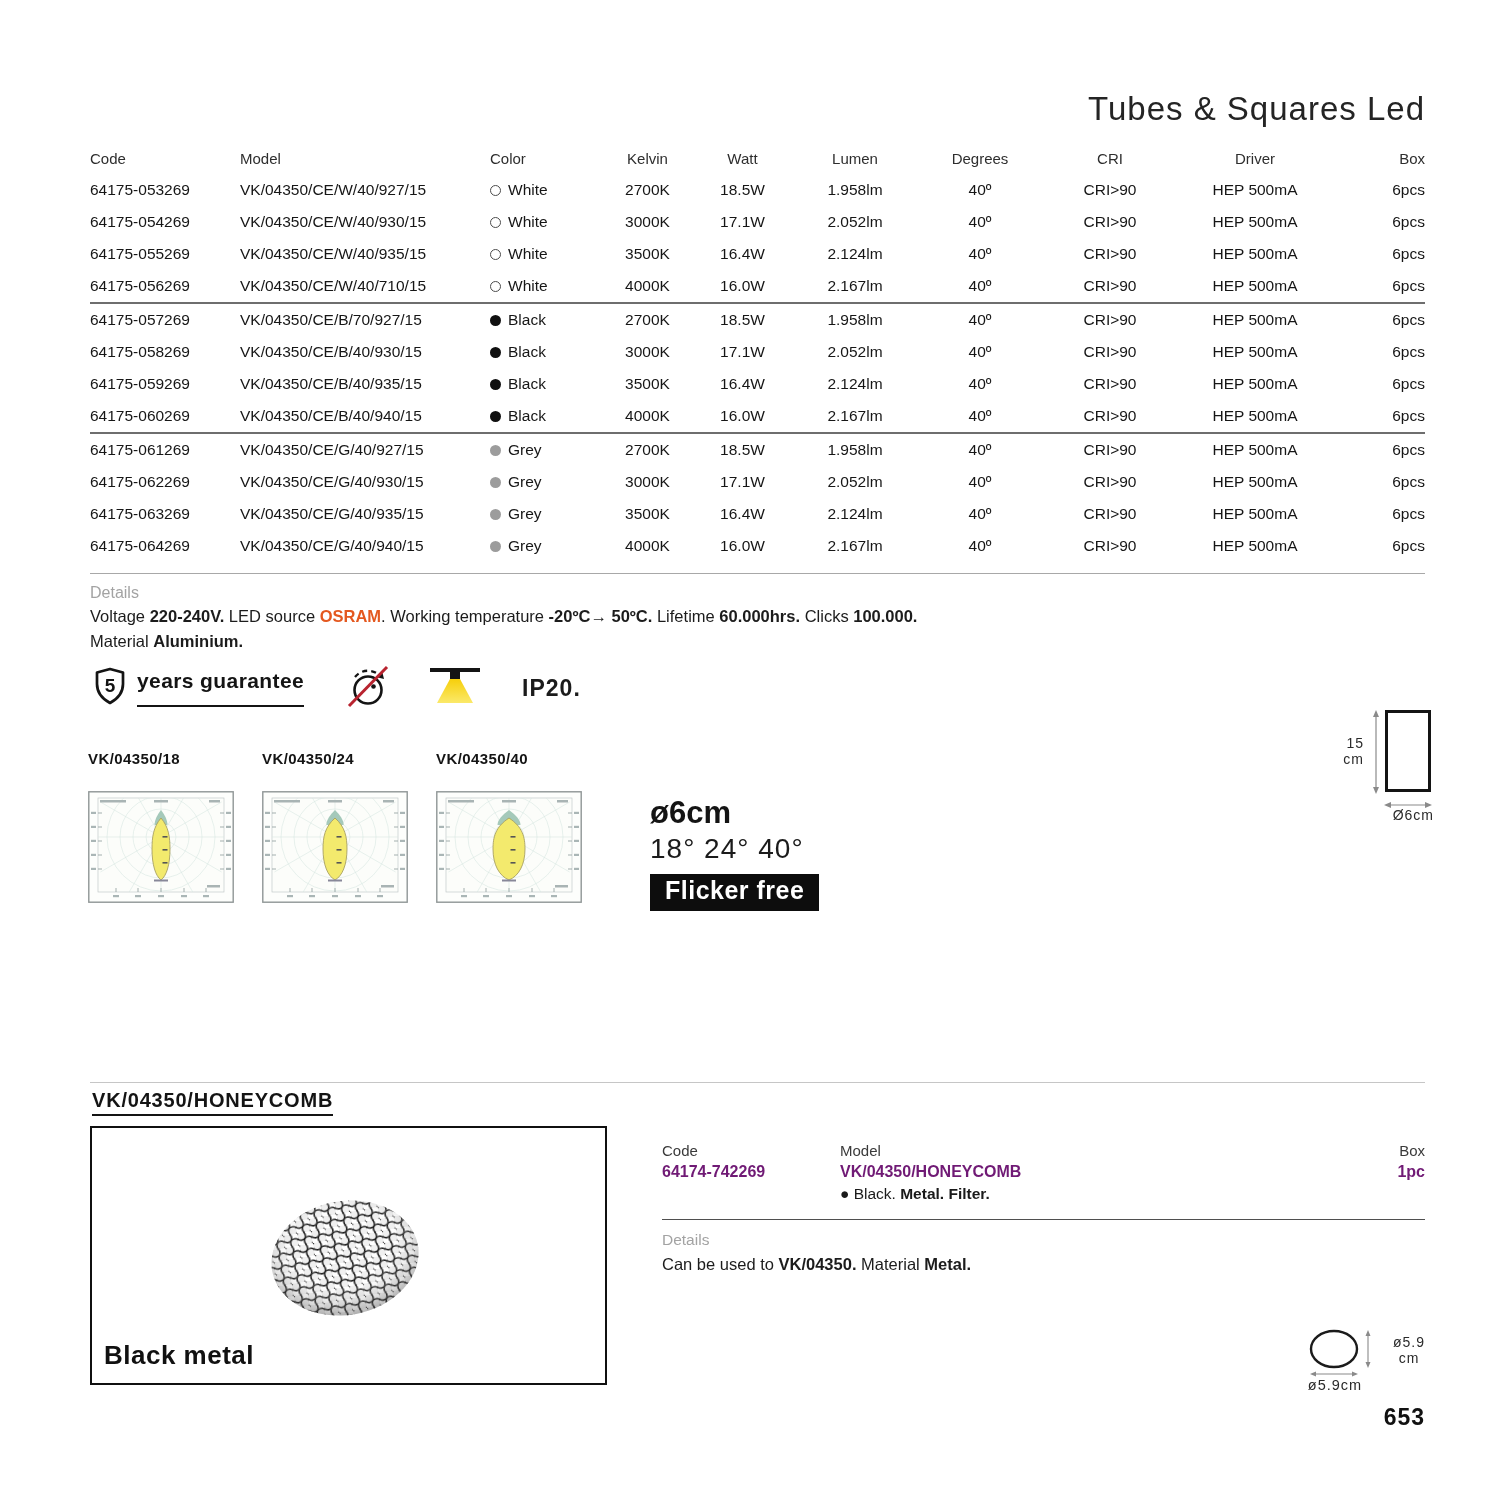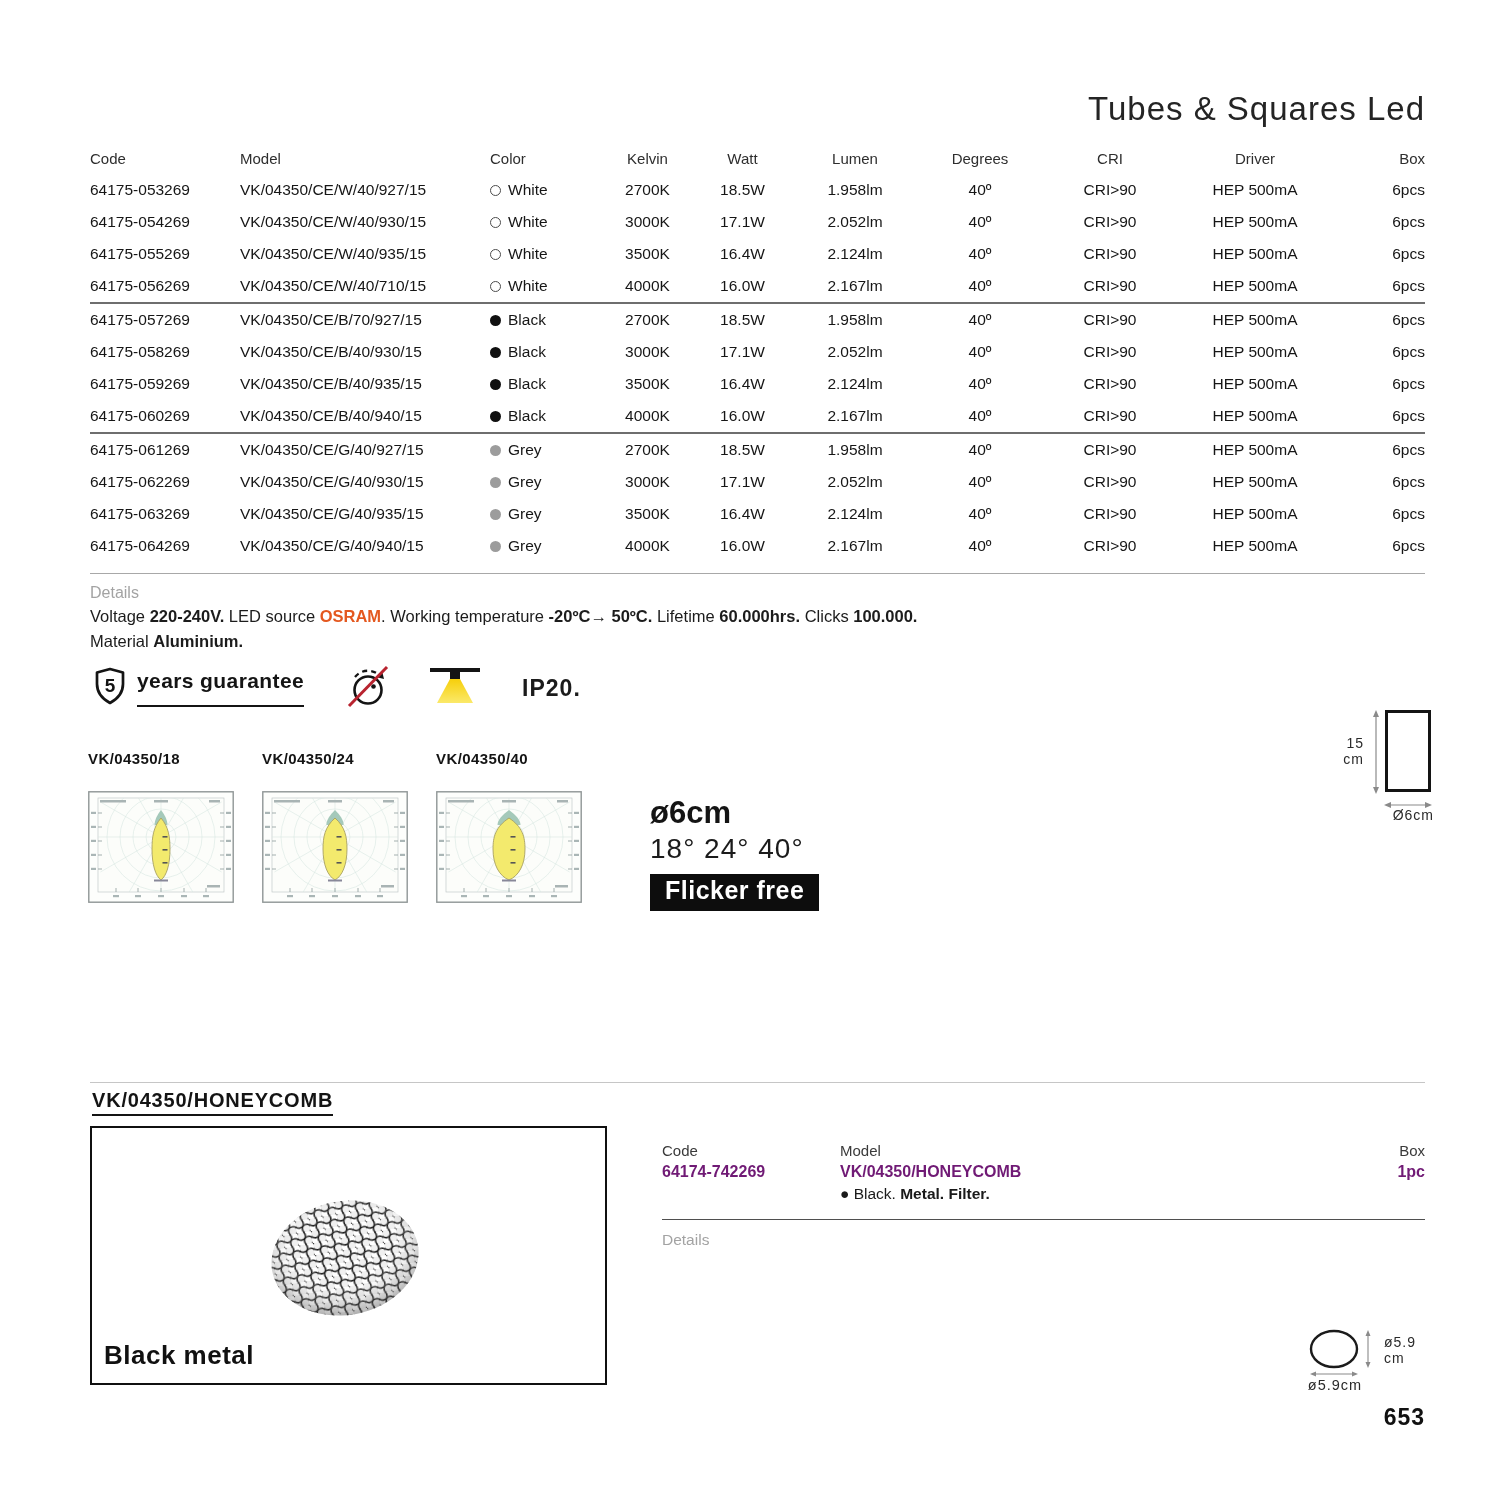--- a/index.html
+++ b/index.html
@@ -66,21 +66,21 @@
   .hc-label { font-size:15px; color:#3a3a3a; font-weight:400; }
   .hc-value { font-size:16px; font-weight:700; color:#701a75; margin-top:4px; }
   .hc-variant { font-size:15.5px; margin-top:4px; color:#1a1a1a; }
   .hc-divider { border-top:1.5px solid #4f4f4f; margin-top:16px; }
   .hc-details-label { margin-top:11px; font-size:15.5px; }
   .hc-details-line { font-size:16.5px; margin-top:4px; }
 
   
   .dim-bottom { position:absolute; left:1300px; top:1320px; width:140px; height:85px; }
   .dim-bottom .fig { position:absolute; left:0; top:0; }
-  .dim-bottom .side-label { position:absolute; left:84px; top:14px; width:50px; text-align:left; }
+  .dim-bottom .side-label { position:absolute; left:84px; top:14px; width:50px; text-align:center; }
   .dim-bottom .bottom-label { position:absolute; left:0; top:57px; width:70px; text-align:center; font-size:14.5px; }
 
   .page-number { position:absolute; right:75px; top:1404px; font-size:23px; font-weight:700; letter-spacing:1px; color:#111; }
 </style>
 </head>
 <body>
 
 <div class="page">
 
   <div class="page-title">Tubes &amp; Squares Led</div>
@@ -570,20 +570,21 @@
         <div class="hc-value">VK/04350/HONEYCOMB</div>
         <div class="hc-variant"><span>● Black. </span><span style="font-weight: 700;">Metal. Filter.</span></div>
       </div>
       <div class="hc-col-box">
         <div class="hc-label">Box</div>
         <div class="hc-value">1pc</div>
       </div>
     </div>
     <div class="hc-divider"></div>
     <div class="muted-label hc-details-label">Details</div>
+    <div class="rich-line hc-details-line"><span>Can be used to </span><span style="font-weight: 700;">VK/04350.</span><span> Material </span><span style="font-weight: 700;">Metal.</span></div>
   </div>
 
   <div class="dim-bottom">
     <span class="fig">
       <svg width="80" height="64" viewBox="0 0 80 64">
         <ellipse cx="34" cy="29" rx="23" ry="18" fill="none" stroke="#1b1b1b" stroke-width="2.4"></ellipse>
         <line x1="68" y1="14" x2="68" y2="44" stroke="#8a8a8a" stroke-width="1.1"></line>
         <polygon points="68,10 65.5,16 70.5,16" fill="#8a8a8a"></polygon>
         <polygon points="68,48 65.5,42 70.5,42" fill="#8a8a8a"></polygon>
         <line x1="14" y1="54" x2="54" y2="54" stroke="#8a8a8a" stroke-width="1.1"></line>

